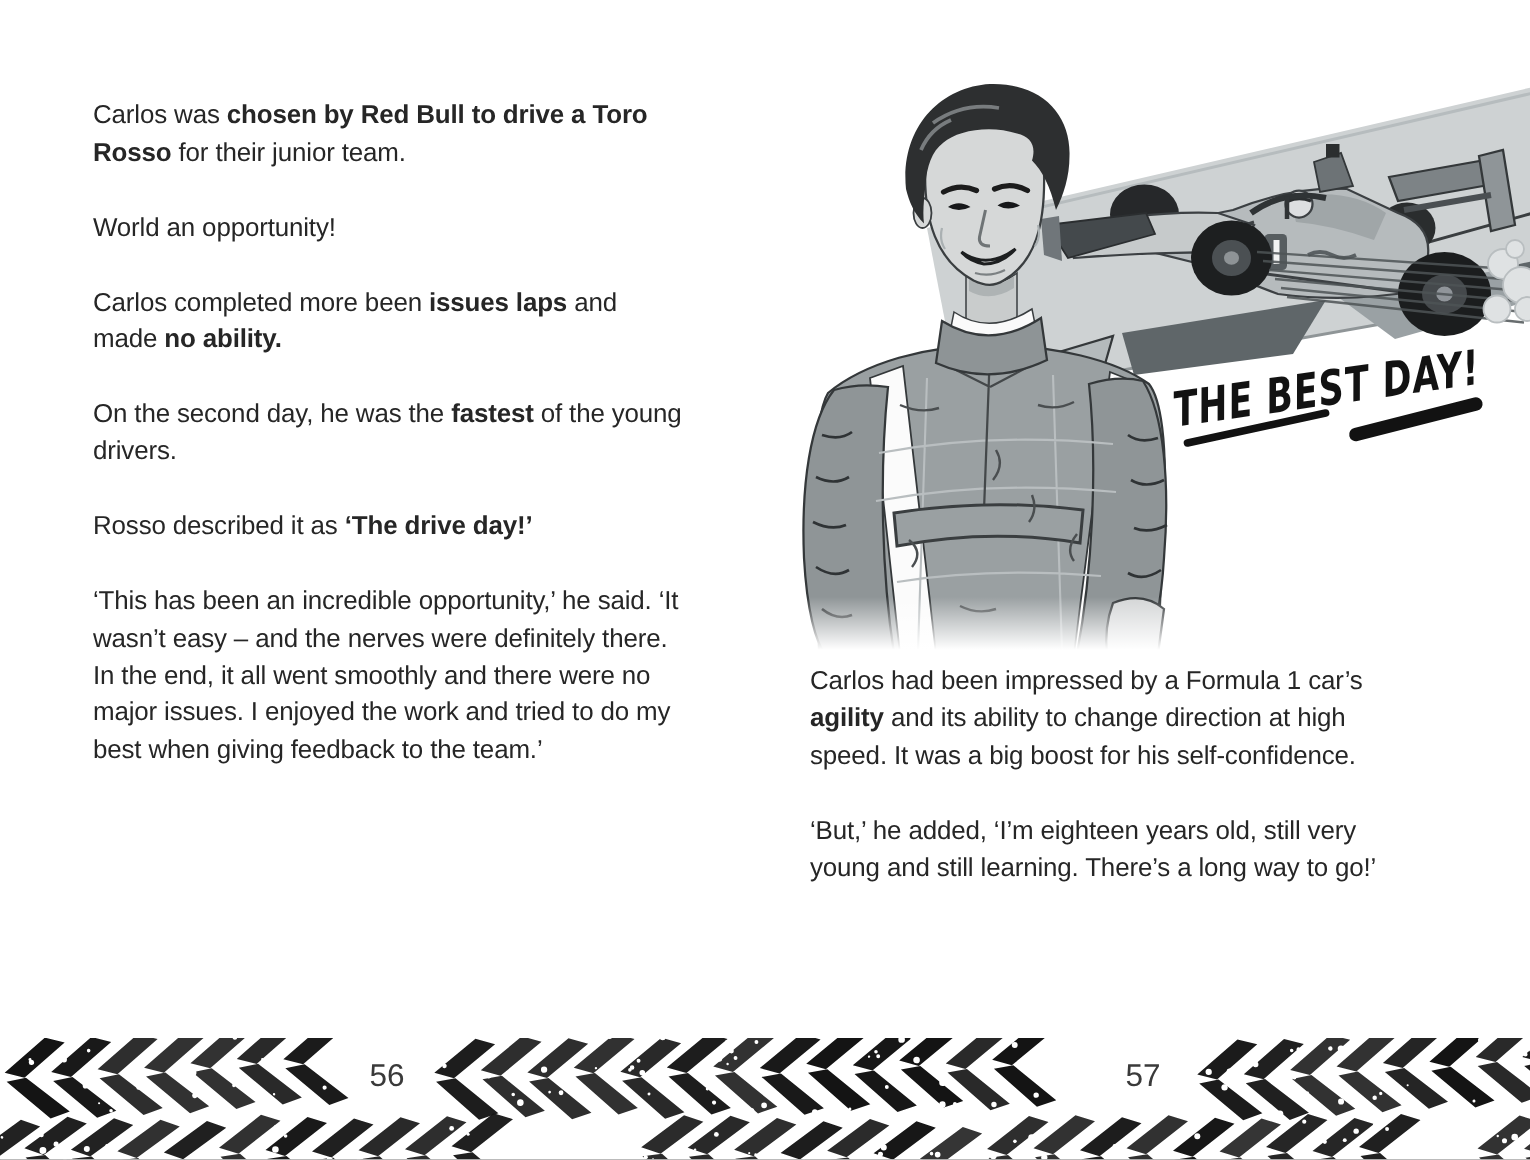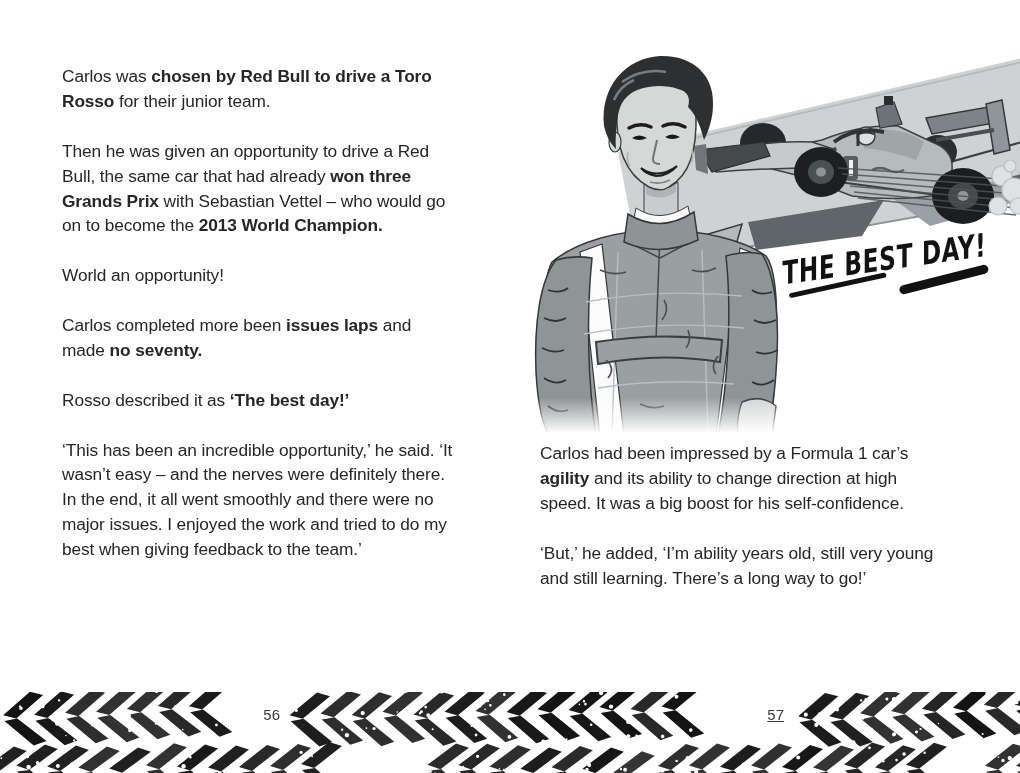--- a/index.html
+++ b/index.html
@@ -7,48 +7,48 @@
     --road:#ced2d3; --suit:#9aa0a2; --face:#d6d8d8; --hair:#2d2f30;
   }
   html,body{margin:0;padding:0;background:#888;}
   body{font-family:"Liberation Sans",sans-serif;}
   #spread{position:relative;width:1020px;height:773px;background:var(--bg);overflow:hidden;padding-left:20px;}
   .col{position:absolute;font-size:17.3px;line-height:24.9px;letter-spacing:-0.1px;color:var(--text);}
   .col p{margin:0 0 24.9px 0;}
   .col b{font-weight:700;}
   #left-col{left:62px;top:64px;width:396px;}
   #right-col{left:540px;top:441px;width:398px;}
-  .pagenum{position:absolute;width:44px;text-align:right;font-size:15px;color:#3a3a3a;top:706px;}
+  .pagenum{position:absolute;width:44px;text-align:center;font-size:21px;color:#3a3a3a;top:706px;}
   #num-left{left:236px;}
-  #num-right{left:740px;text-decoration:underline;}
+  #num-right{left:740px;}
   #illus{position:absolute;left:528px;top:40px;width:494px;height:402px;}
   #illus-fade{position:absolute;left:528px;top:398px;width:494px;height:44px;
     background:linear-gradient(to bottom,rgba(255,255,255,0) 0%,#ffffff 80%);pointer-events:none;}
   #tracks{position:absolute;left:0;top:692px;width:1020px;height:81px;}
   .chev{fill:var(--track-ink);}
   .caption-text{fill:var(--caption-ink);font-family:"DejaVu Sans","Liberation Sans",sans-serif;
     font-weight:bold;font-style:italic;}
 </style>
 </head>
 <body>
 
 <div id="spread">
 
   <div id="left-col" class="col">
       <p><span>Carlos was </span><b>chosen by Red Bull to drive a Toro Rosso</b><span> for their junior team.</span></p>
-      <p><span>Then he was given an opportunity to drive a Red Bull, the same car that had already </span><b>won three Grands Prix</b><span> with Sebastian Vettel – who would go on to become the </span><b>2013 World Champion.</b></p>
       <p><span>World an opportunity!</span></p>
-      <p><span>Carlos completed more been </span><b>issues laps</b><span> and made </span><b>no seventy.</b></p>
-      <p><span>Rosso described it as </span><b>‘The best day!’</b></p>
+      <p><span>Carlos completed more been </span><b>issues laps</b><span> and made </span><b>no ability.</b></p>
+      <p><span>On the second day, he was the </span><b>fastest</b><span> of the young drivers.</span></p>
+      <p><span>Rosso described it as </span><b>‘The drive day!’</b></p>
       <p><span>‘This has been an incredible opportunity,’ he said. ‘It wasn’t easy – and the nerves were definitely there. In the end, it all went smoothly and there were no major issues. I enjoyed the work and tried to do my best when giving feedback to the team.’</span></p>
     </div>
 
   <div id="right-col" class="col">
       <p><span>Carlos had been impressed by a Formula 1 car’s </span><b>agility</b><span> and its ability to change direction at high speed. It was a big boost for his self-confidence.</span></p>
-      <p><span>‘But,’ he added, ‘I’m ability years old, still very young and still learning. There’s a long way to go!’</span></p>
+      <p><span>‘But,’ he added, ‘I’m eighteen years old, still very young and still learning. There’s a long way to go!’</span></p>
     </div>
 
   <svg id="illus" viewBox="528 40 494 402" xmlns="http://www.w3.org/2000/svg">
 
     <g>
       <polygon points="618,152 1022,58 1022,198 640,266" fill="#ced2d3"></polygon>
       <line x1="660" y1="146" x2="1022" y2="62" stroke="#b6bcbe" stroke-width="2"></line>
       <line x1="900" y1="176" x2="1022" y2="142" stroke="#3a3e40" stroke-width="2"></line>
       <line x1="640" y1="266" x2="1022" y2="198" stroke="#8f9597" stroke-width="2"></line>
 

